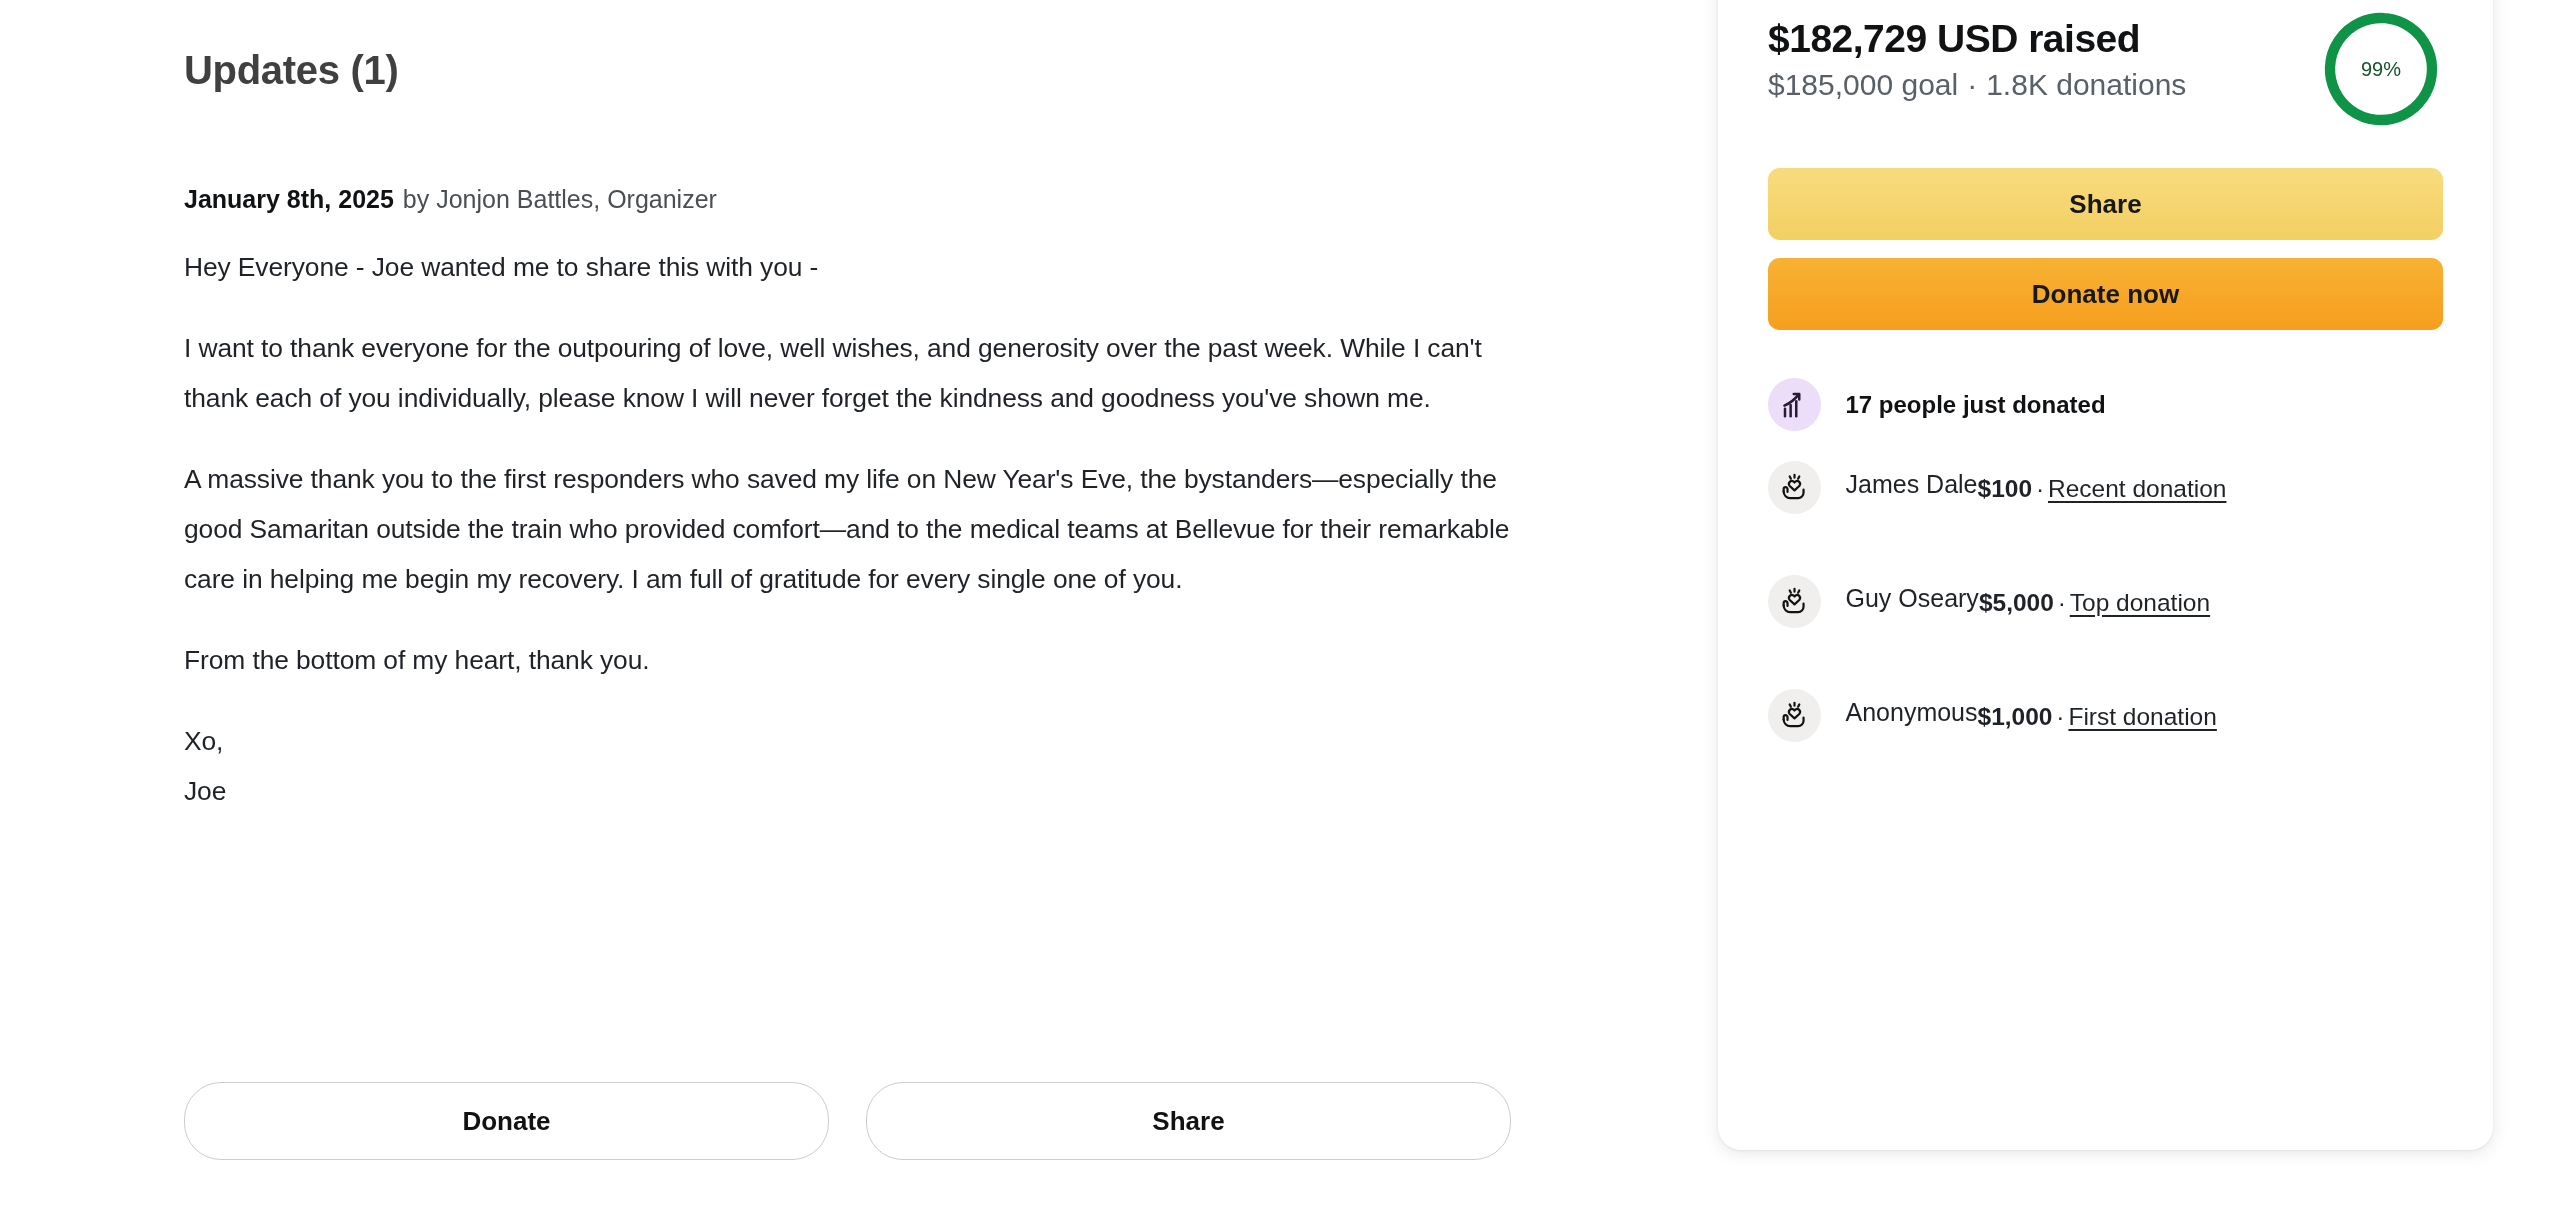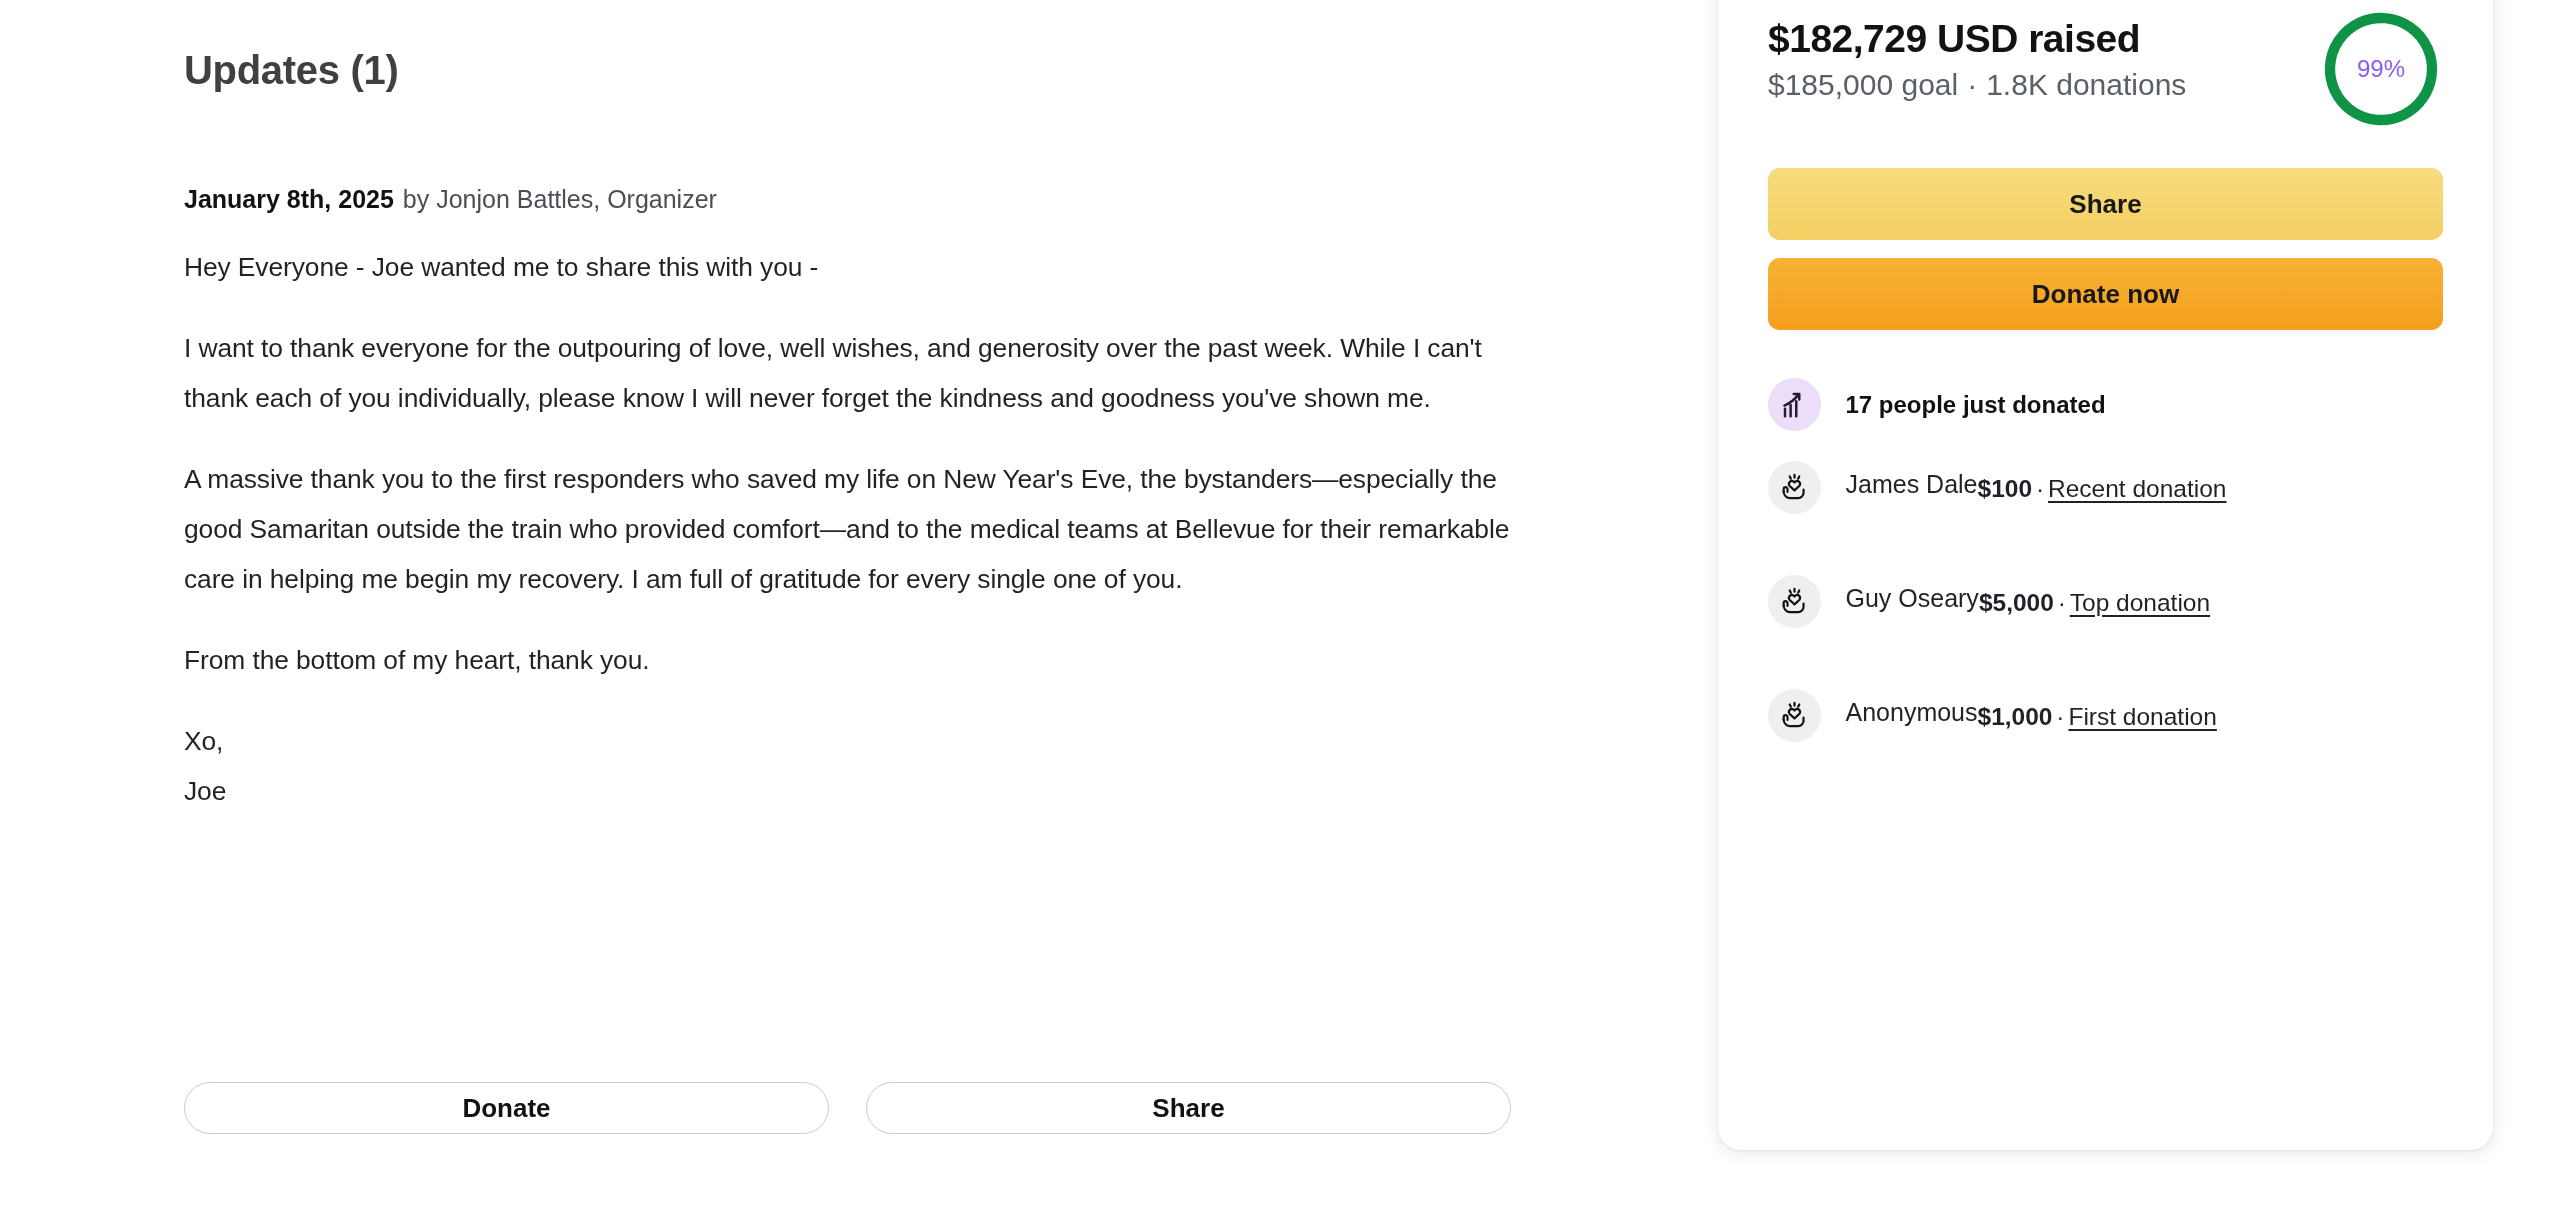--- a/index.html
+++ b/index.html
@@ -84,21 +84,21 @@
   .left-actions {
     position: absolute;
     left: 0;
     top: 1082px;
     width: 1327px;
     display: flex;
     gap: 37px;
   }
   .outline-btn {
     flex: 1 1 0;
-    height: 52px;
+    height: 78px;
     border: 1.3px solid #c9ccd1;
     border-radius: 37px;
     background: #ffffff;
     display: flex;
     align-items: center;
     justify-content: center;
     font-size: 26px;
     font-weight: 700;
     color: #111214;
     box-sizing: border-box;
@@ -161,22 +161,22 @@
   .progress-ring svg { display: block; }
   .ring-pct {
     position: absolute;
     left: 0;
     top: 0;
     width: 124px;
     height: 124px;
     display: flex;
     align-items: center;
     justify-content: center;
-    font-size: 24px;
-    color: #8b5cf6;
+    font-size: 20px;
+    color: #14532d;
   }
 
   .cta-share {
     position: absolute;
     left: 50px;
     right: 50px;
     top: 218px;
     height: 72px;
     border-radius: 11.6px;
     border: none;

